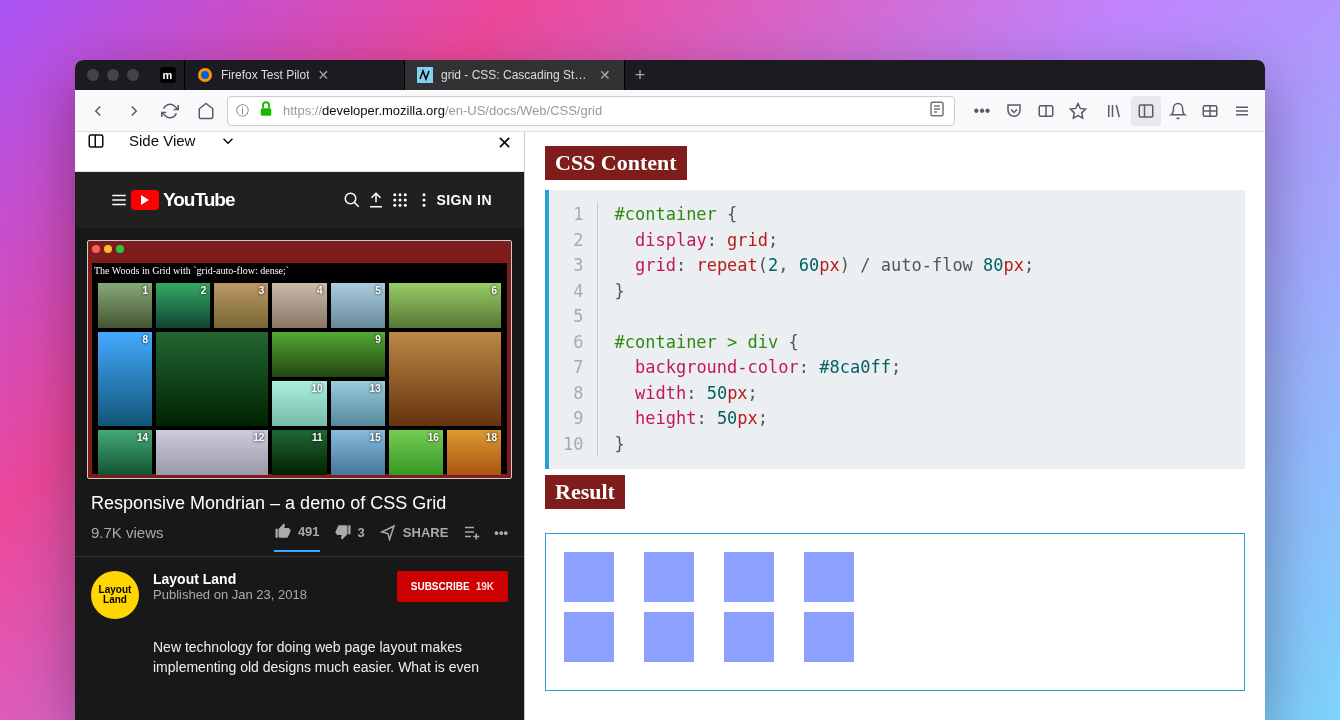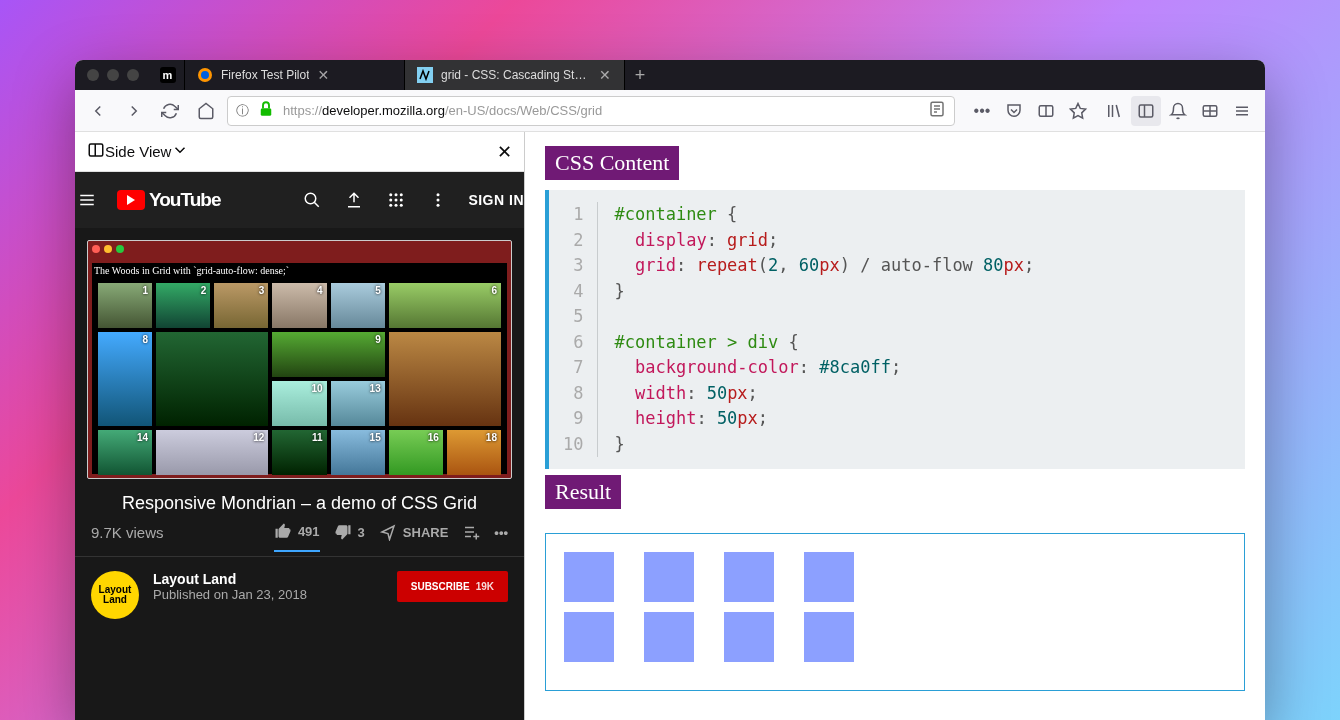--- a/index.html
+++ b/index.html
@@ -37,25 +37,25 @@
 .urlbar { flex: 1; height: 30px; background: #fff; border: 1px solid #ccc; border-radius: 4px;
   display: flex; align-items: center; padding: 0 8px; gap: 8px; font-size: 13px; color: #737373; }
 .urlbar .lock { color: #12bc00; }
 .urlbar .urltext { flex: 1; white-space: nowrap; overflow: hidden; }
 .urlbar .urltext .dim { color: #999; }
 .urlbar .urltext .host { color: #0c0c0d; }
 .tgroup { display: flex; gap: 2px; margin-left: 6px; }
 
 .content { flex: 1; display: flex; overflow: hidden; }
 .sidebar { width: 450px; display: flex; flex-direction: column; border-right: 1px solid #ccc; }
-.sv-header { height: 40px; display: flex; align-items: center; padding: 0 12px; gap: 0;
+.sv-header { height: 40px; display: flex; align-items: flex-start; padding: 0 12px; gap: 24px;
   font-size: 15px; color: #0c0c0d; background: #fff; border-bottom: 1px solid #e0e0e0; }
 .sv-header .spacer { flex: 1; }
 .yt-area { flex: 1; background: #181818; color: #fff; overflow: hidden; display: flex; flex-direction: column; }
-.yt-header { height: 56px; background: #202020; display: flex; align-items: center; padding: 0 0; gap: 18px; }
+.yt-header { height: 56px; background: #202020; display: flex; align-items: center; padding: 0 32px; }
 .yt-logo { display: flex; align-items: center; gap: 4px; font-weight: 700; letter-spacing: -1px; font-size: 19px; }
 .yt-logo .box { width: 28px; height: 20px; background: #ff0000; border-radius: 4px; position: relative; }
 .yt-logo .box::after { content: ''; position: absolute; left: 10px; top: 5px;
   border-left: 8px solid #fff; border-top: 5px solid transparent; border-bottom: 5px solid transparent; }
 .yt-header .spacer { flex: 1; }
 .yt-hbtn { width: 24px; height: 24px; display: flex; align-items: center; justify-content: center; color: #fff; }
 .yt-signin { font-size: 14px; font-weight: 700; letter-spacing: .5px; }
 .yt-video { margin: 12px 12px 0 12px; background: #7f1d1d; border-radius: 2px; aspect-ratio: 16/9;
   position: relative; overflow: hidden; border: 1px solid #ccc; }
 .yt-video .inner-title { position:absolute; top: 4px; left: 4px; display: flex; gap: 4px; }
@@ -63,38 +63,38 @@
 .yt-video .black { position: absolute; top: 22px; left: 4px; right: 4px; bottom: 4px; background: #000; }
 .yt-video .strip { position: absolute; top: 24px; left: 6px; right: 6px; color: #fff; font-size: 10px; font-family: Georgia, serif; }
 .yt-gallery { position: absolute; top: 42px; left: 10px; right: 10px; bottom: 10px;
   display: grid; grid-template-columns: repeat(7, 1fr); grid-auto-rows: 45px; gap: 4px; }
 .gcell { background-size: cover; position: relative; font-size: 10px; font-weight: 700; color: #fff;
   display: flex; align-items: flex-start; justify-content: flex-end; padding: 2px 4px;
   text-shadow: 0 0 3px #000; }
 .gcell.w2 { grid-column: span 2; }
 .gcell.h2 { grid-row: span 2; }
 .yt-meta { padding: 14px 16px; }
-.yt-title { font-size: 18px; font-weight: 400; margin-bottom: 8px; text-align: center; }
+.yt-title { font-size: 18px; font-weight: 400; margin-bottom: 8px; }
 .yt-stats { font-size: 15px; color: #aaa; display: flex; align-items: center; gap: 14px; justify-content: center; }
 .yt-stats .views { flex: 1; }
 .yt-stats .act { display: flex; align-items: center; gap: 6px; color: #aaa; font-size: 13px; font-weight: 700; }
 .yt-stats .act.liked { border-bottom: 2px solid #3ea6ff; padding-bottom: 10px; margin-bottom: -10px; }
 .yt-channel { padding: 14px 16px; border-top: 1px solid #333; display: flex; gap: 14px; }
 .yt-avatar { width: 48px; height: 48px; border-radius: 50%; background: #ffd600; color: #000;
   display: flex; align-items: center; justify-content: center; font-size: 10px; font-weight: 900; text-align: center; line-height: 1; }
 .yt-chinfo { flex: 1; }
 .yt-chname { font-size: 14px; font-weight: 600; }
 .yt-chdate { font-size: 13px; color: #aaa; margin-top: 0; }
 .yt-sub { background: #cc0000; color: #fff; font-size: 10px; font-weight: 600;
   padding: 10px 14px; border-radius: 2px; align-self: flex-start; display: flex; gap: 6px; }
 .yt-sub .cnt { opacity: .85; }
 .yt-desc { padding: 4px 16px 16px 78px; font-size: 14px; color: #eee; line-height: 1.45; }
 
 .main { flex: 1; overflow: auto; padding: 8px 20px 20px 20px; background: #fff; font-size: 15px; }
-.sect { display: inline-block; background: #701a75; color: #fff; padding: 4px 10px; font-family: Georgia, serif; font-size: 22px; margin: 6px 0 10px 0; }
+.sect { display: inline-block; background: #7f1d1d; color: #fff; padding: 4px 10px; font-family: Georgia, serif; font-size: 22px; margin: 6px 0 10px 0; font-weight: bold; }
 .codebox { background: #eceff1; border-left: 4px solid #2a9fd6; padding: 12px 0; font-family: Consolas, Menlo, monospace; font-size: 17px; display: flex; }
 .gutter { color: #aaa; text-align: right; padding: 0 14px; border-right: 1px solid #c8ccce; line-height: 1.5; user-select: none; }
 .code { padding: 0 16px; line-height: 1.5; white-space: pre; }
 .sel { color: #2e8b12; } .prop { color: #c2185b; } .punc { color: #555; }
 .fn { color: #b71c1c; } .num { color: #006064; } .unit { color: #b71c1c; }
 .brace { color: #555; } .val { color: #006064; } .kw { color: #b71c1c; }
 .resultbox { margin-top: 14px; border: 1px solid #2a9fd6; padding: 18px; }
 .rgrid { display: grid; grid-template-columns: repeat(4, 80px); grid-auto-rows: 60px; gap: 0; }
 .rgrid > div { width: 50px; height: 50px; background: #8ca0ff; }
 svg { width: 18px; height: 18px; }
@@ -363,20 +363,21 @@
 Land</div>
           <div class="yt-chinfo">
             <div class="yt-chname">Layout Land</div>
             <div class="yt-chdate">Published on Jan 23, 2018</div>
           </div>
           <div class="yt-sub">
             <span>SUBSCRIBE</span>
               <span class="cnt">19K</span>
           </div>
         </div>
+        <div class="yt-desc">New technology for doing web page layout makes implementing old designs much easier. What is even</div>
       </div>
     </div>
 
     <div class="main">
       <div class="sect">CSS Content</div>
       <div class="codebox">
         <div class="gutter" id="gutter">1<br>2<br>3<br>4<br>5<br>6<br>7<br>8<br>9<br>10</div>
         <div class="code"><span class="sel">#container</span><span class="brace"> {</span>
   <span class="prop">display</span><span class="punc">: </span><span class="kw">grid</span><span class="punc">;</span>
   <span class="prop">grid</span><span class="punc">: </span><span class="fn">repeat</span><span class="punc">(</span><span class="num">2</span><span class="punc">, </span><span class="num">60</span><span class="unit">px</span><span class="punc">)</span><span class="punc"> / auto-flow </span><span class="num">80</span><span class="unit">px</span><span class="punc">;</span>

